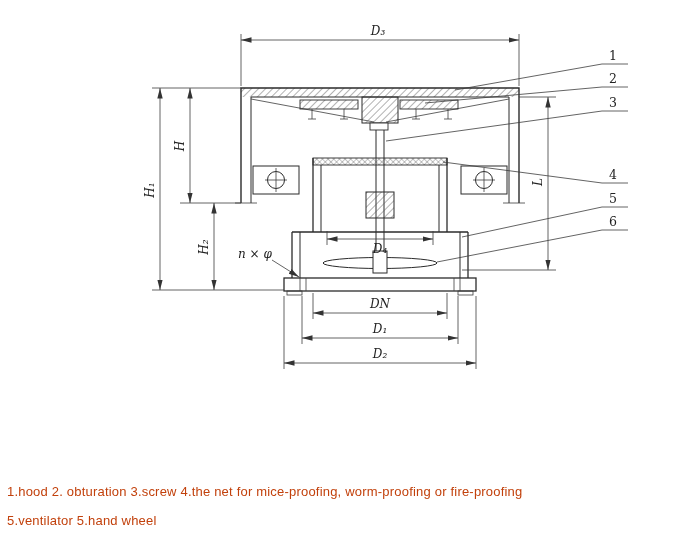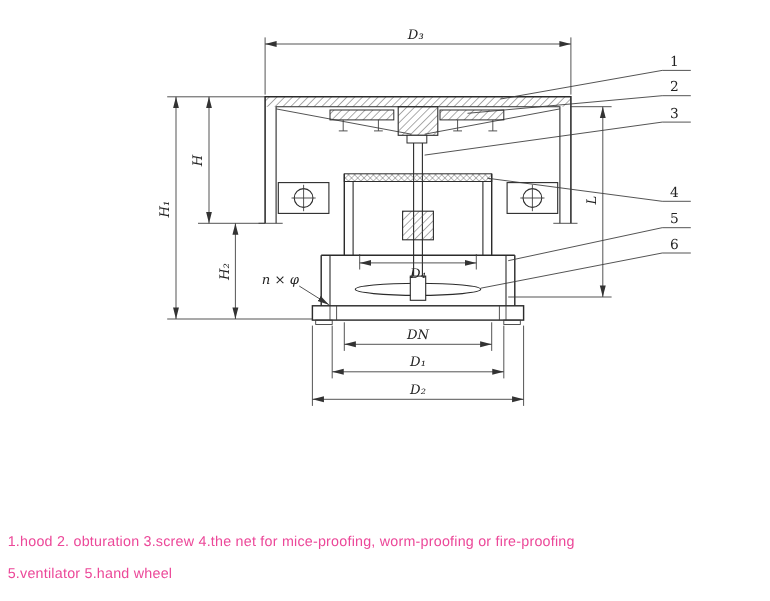--- a/index.html
+++ b/index.html
@@ -1,19 +1,19 @@
 <!DOCTYPE html>
 <html><head>
 <meta charset="utf-8">
 <style>
   html,body{margin:0;padding:0;background:#ffffff;width:700px;height:546px;overflow:hidden;}
   .page{position:relative;width:700px;height:546px;background:#ffffff;}
   .drawing-svg{position:absolute;top:0;left:0;}
   .caption{position:absolute;left:7px;top:484px;font-family:"Liberation Sans",sans-serif;
-           font-size:13px;color:#ec4899;}
+           font-size:13px;color:#c2410c;}
   .caption p{margin:0 0 14px 0;letter-spacing:.2px;}
   svg text{font-family:"DejaVu Serif",serif;fill:#222222;}
   .dimtext{font-size:12px;font-style:italic;}
   .callnum{font-size:12.5px;}
   .outline{stroke:#2b2b2b;fill:none;}
   .thin{stroke:#3c3c3c;stroke-width:.8;fill:none;}
 </style>
 </head>
 <body>
 

